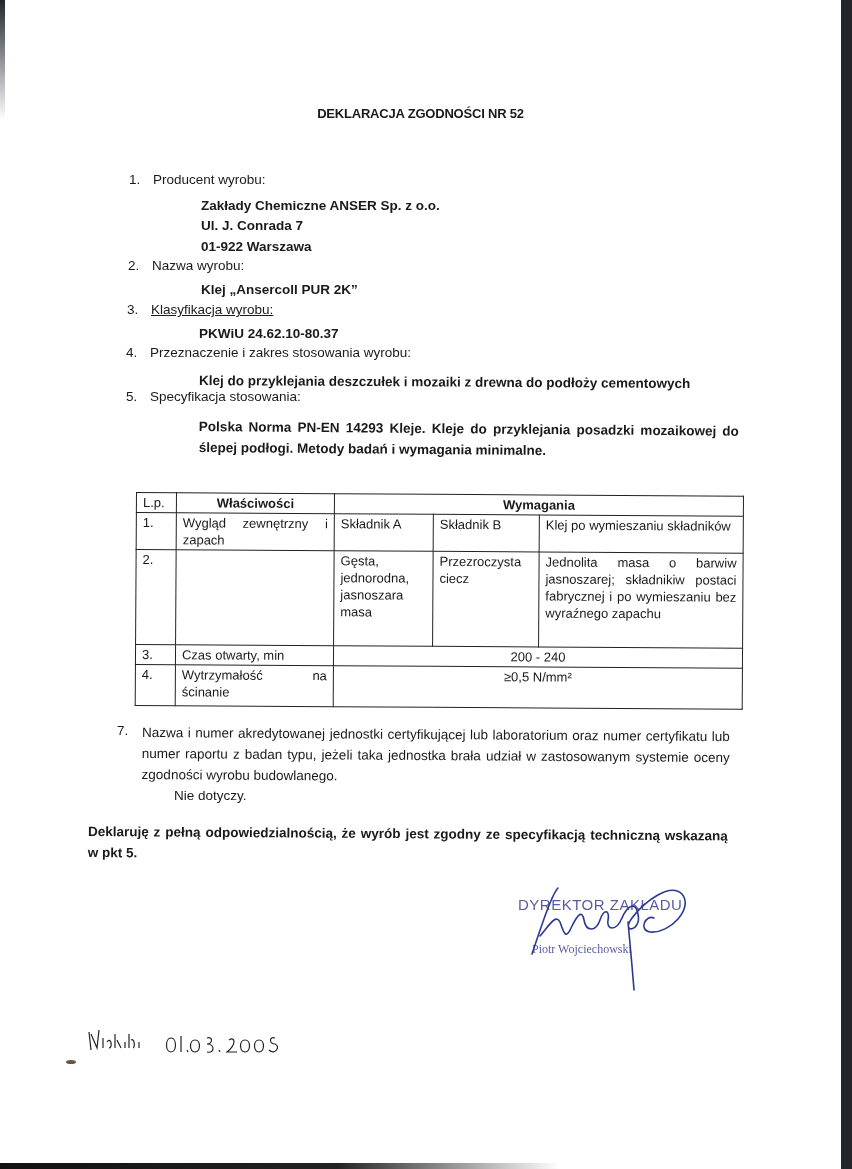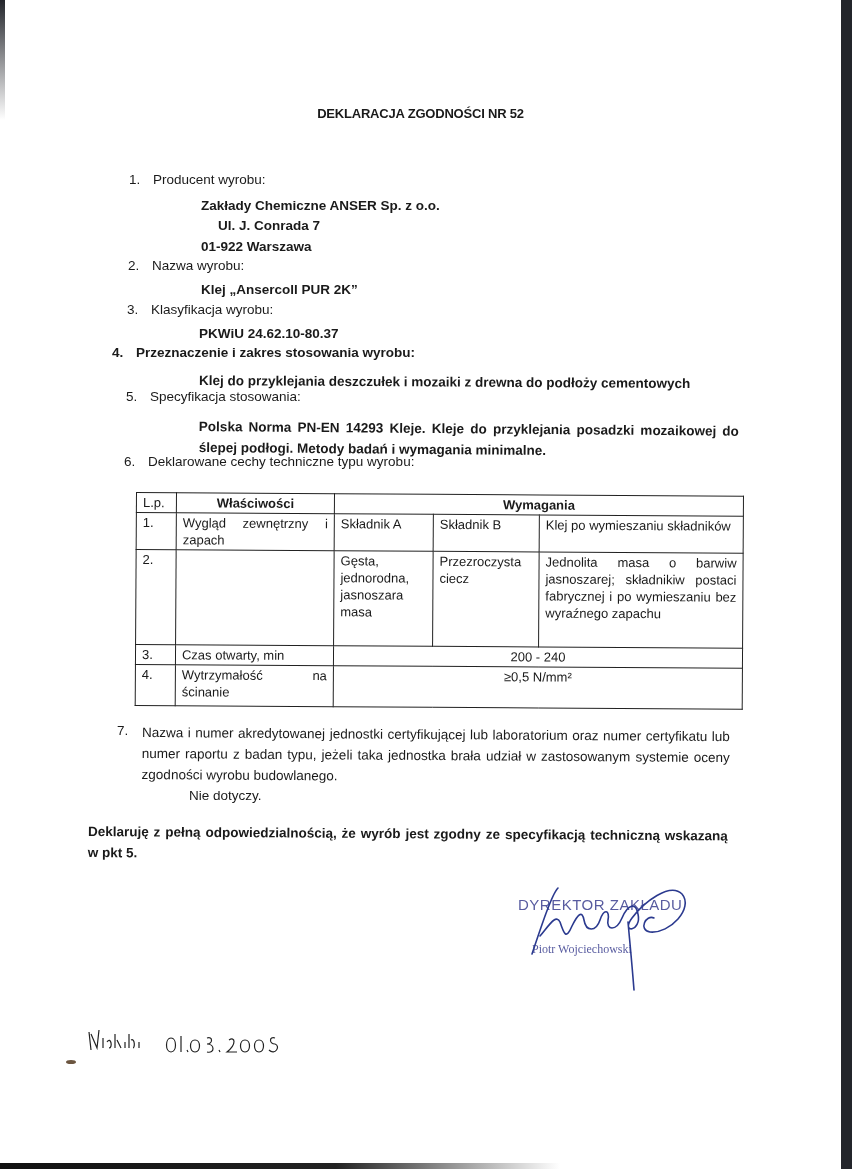--- a/index.html
+++ b/index.html
@@ -53,46 +53,43 @@
 <div class="edge-bottom"></div>
 
 <div class="page">
 
   <div class="title">DEKLARACJA ZGODNOŚCI NR 52</div>
 
   <div class="item" style="left:129px; top:160px;">
     <span class="num">1.</span><span>Producent wyrobu:</span>
   </div>
   <div class="sub" style="left:201px; top:186px;">Zakłady Chemiczne ANSER Sp. z o.o.</div>
-  <div class="sub" style="left:218px; top:206px;">Ul. J. Conrada 7</div>
+  <div class="sub" style="left:201px; top:206px;">Ul. J. Conrada 7</div>
   <div class="sub" style="left:201px; top:227px;">01-922 Warszawa</div>
 
   <div class="item" style="left:128px; top:246px;">
     <span class="num">2.</span><span>Nazwa wyrobu:</span>
   </div>
   <div class="sub" style="left:201px; top:270px;text-align:right;">Klej „Ansercoll PUR 2K”</div>
 
-  <div class="item" style="left:127px; top:290px;">
+  <div class="item" style="left:127px; top:290px;text-decoration:underline;">
     <span class="num">3.</span><span>Klasyfikacja wyrobu:</span>
   </div>
   <div class="sub" style="left:199px; top:314px;text-align:right;">PKWiU  24.62.10-80.37</div>
 
-  <div class="item" style="left:112px; top:333px;font-weight:bold;">
+  <div class="item" style="left:126px; top:333px;">
     <span class="num">4.</span><span>Przeznaczenie i zakres stosowania wyrobu:</span>
   </div>
   <div class="sub" style="left:199px; top:361px; transform: rotate(0.35deg); transform-origin:left top;">Klej do przyklejania deszczułek i mozaiki z drewna do podłoży cementowych</div>
 
   <div class="item" style="left:126px; top:377px;">
     <span class="num">5.</span><span>Specyfikacja stosowania:</span>
   </div>
   <div class="para bold" style="left:199px; top:404px; width:540px; transform: rotate(0.5deg); transform-origin:left top;">Polska Norma PN-EN 14293 Kleje. Kleje do przyklejania posadzki mozaikowej do ślepej podłogi. Metody badań i wymagania minimalne.</div>
 
-  <div class="item" style="left:124px; top:442px;">
-    <span class="num">6.</span><span>Deklarowane cechy techniczne typu wyrobu:</span>
-  </div>
 
   <table class="spec">
     <tbody>
         <tr>
       <td class="c-lp">L.p.</td>
       <td class="c-prop center bold">Właściwości</td>
       <td colspan="3" class="center bold" style="vertical-align:bottom;">Wymagania</td>
     </tr>
     <tr>
       <td class="c-lp">1.</td>
@@ -116,21 +113,21 @@
     <tr>
       <td class="c-lp r4">4.</td>
       <td class="c-prop">Wytrzymałość na ścinanie</td>
       <td colspan="3" class="center">≥0,5 N/mm²</td>
     </tr>
   </tbody>
     </table>
 
   <div class="item" style="left:117px; top:711px;">7.</div>
   <div class="para" style="left:142px; top:710px; width:588px; transform: rotate(0.4deg); transform-origin:left top;">Nazwa i numer akredytowanej jednostki certyfikującej lub laboratorium oraz numer certyfikatu lub numer raportu z badan typu, jeżeli taka jednostka brała udział w zastosowanym systemie oceny zgodności wyrobu budowlanego.</div>
-  <div class="item" style="left:189px; top:776px;">Nie dotyczy.</div>
+  <div class="item" style="left:174px; top:776px;">Nie dotyczy.</div>
 
   <div class="para bold" style="left:88px; top:809px; width:640px; transform: rotate(0.4deg); transform-origin:left top;">Deklaruję z pełną odpowiedzialnością, że wyrób jest zgodny ze specyfikacją techniczną wskazaną w pkt 5.</div>
 
   <div class="stamp">DYREKTOR ZAKŁADU</div>
   <div class="stamp-name">Piotr Wojciechowski</div>
   <svg class="signature" width="180" height="120" viewBox="0 0 180 120">
     <path d="M12,80 C22,50 32,20 38,14 M20,62 C30,50 36,40 40,48 C44,60 46,66 52,52 C58,40 62,36 64,46 C66,58 76,58 80,46 C84,34 90,36 88,46 C86,56 96,58 102,44 C108,30 116,28 118,40 C122,58 100,60 112,44 C124,28 150,8 162,20 C174,34 150,60 130,58 C118,56 126,40 134,44 M108,48 C110,70 112,90 114,116" fill="none" stroke="#2b3a8f" stroke-width="1.6" stroke-linecap="round"></path>
   </svg>
 
   <svg class="hand-note" width="200" height="40" viewBox="0 0 200 40">

